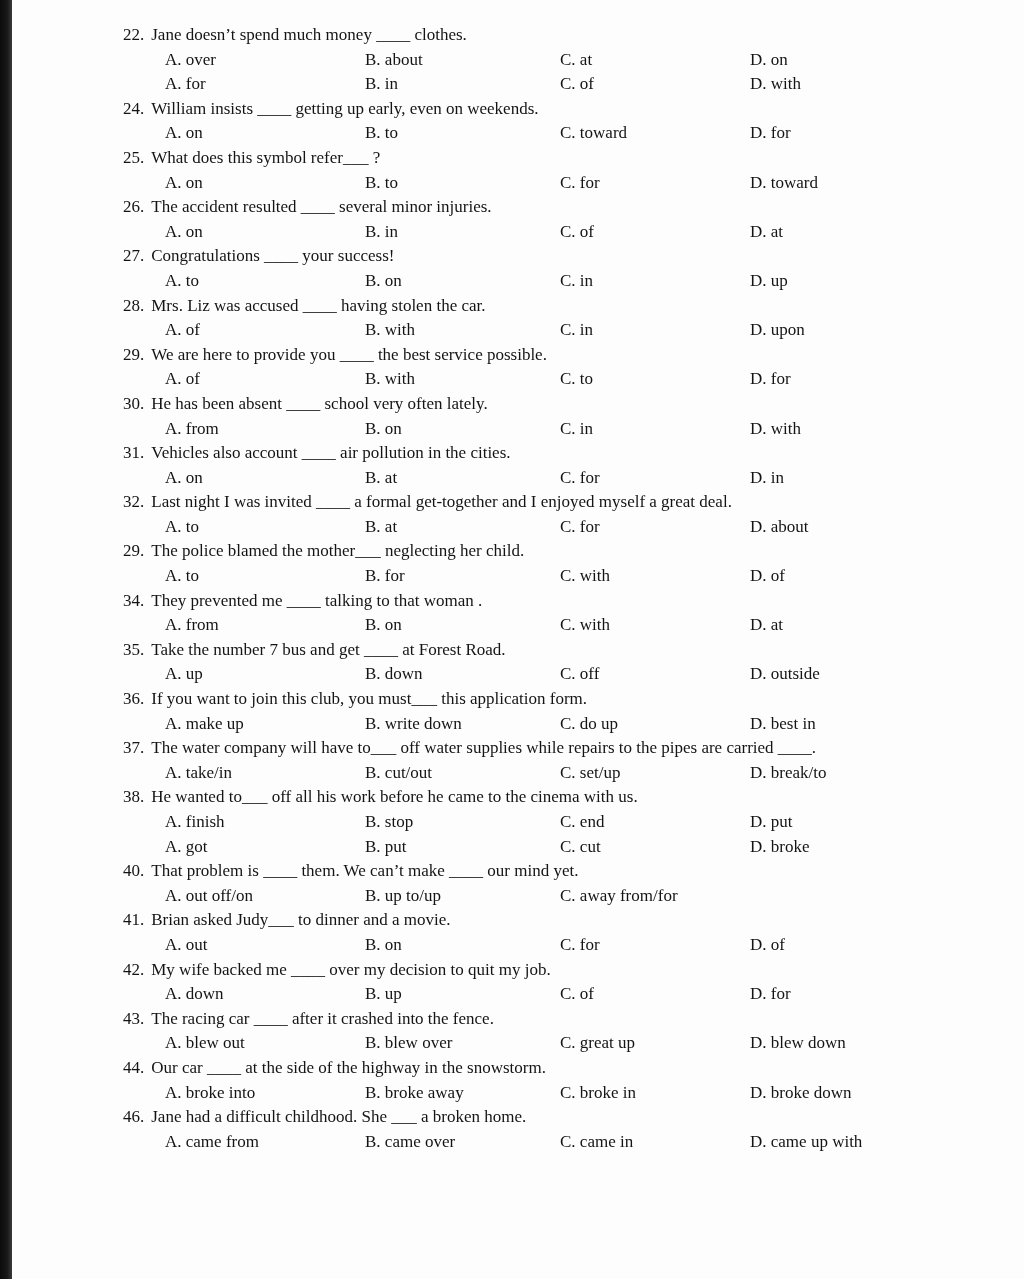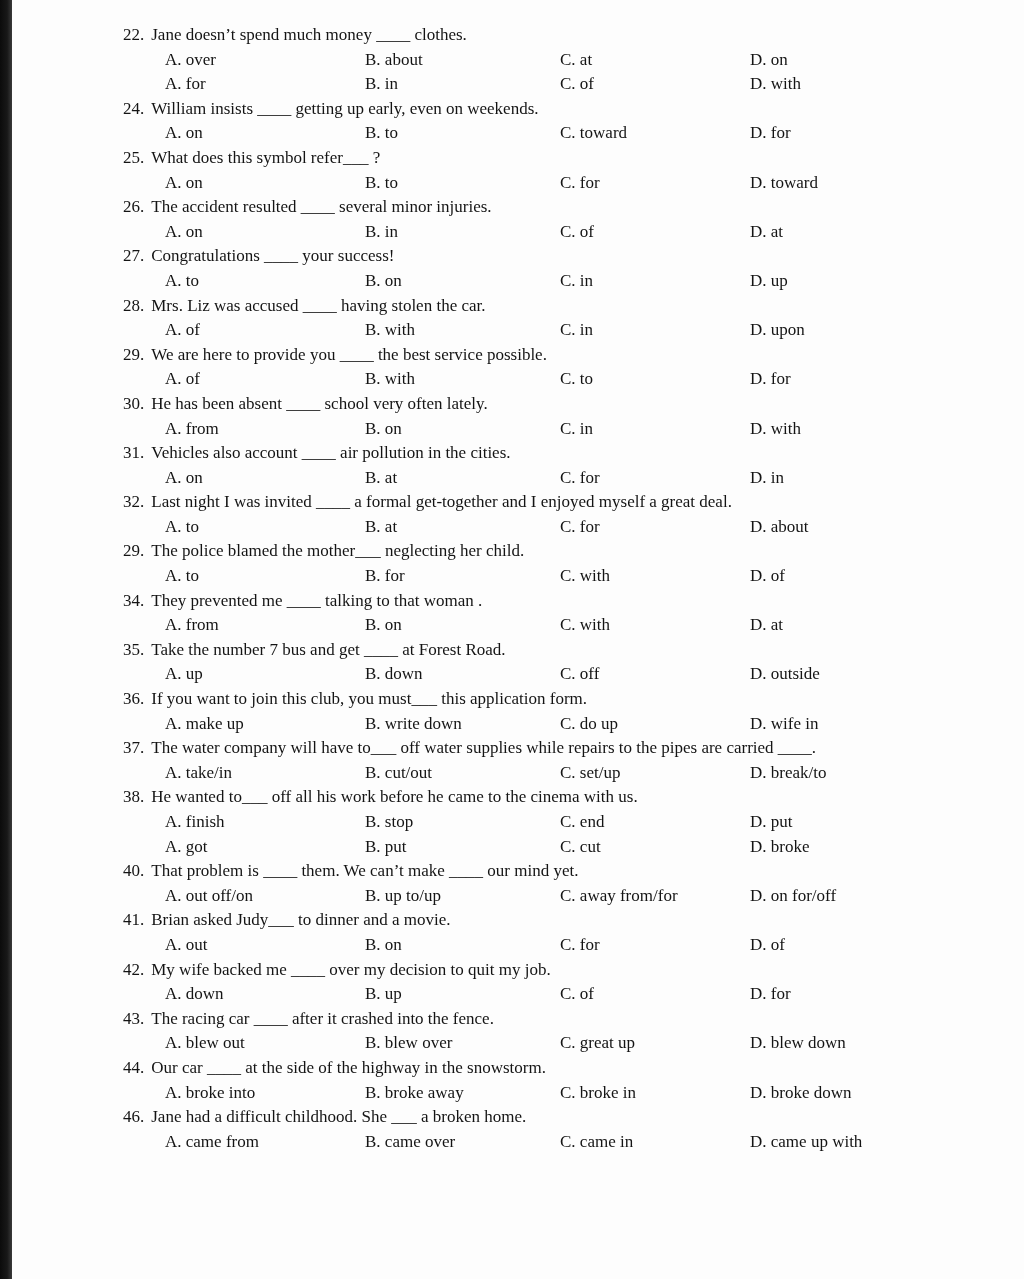--- a/index.html
+++ b/index.html
@@ -172,21 +172,21 @@
           <div class="opt">C. off</div>
           <div class="opt">D. outside</div>
         </div>
       </div>
       <div class="question">
         <div class="q-line"><span class="q-num">36.</span><span class="q-text">If you want to join this club, you must___ this application form.</span></div>
         <div class="opts">
           <div class="opt">A. make up</div>
           <div class="opt">B. write down</div>
           <div class="opt">C. do up</div>
-          <div class="opt">D. wife in</div>
+          <div class="opt">D. best in</div>
         </div>
       </div>
       <div class="question">
         <div class="q-line"><span class="q-num">37.</span><span class="q-text">The water company will have to___ off water supplies while repairs to the pipes are carried ____.</span></div>
         <div class="opts">
           <div class="opt">A. take/in</div>
           <div class="opt">B. cut/out</div>
           <div class="opt">C. set/up</div>
           <div class="opt">D. break/to</div>
         </div>
@@ -207,21 +207,20 @@
           <div class="opt">C. cut</div>
           <div class="opt">D. broke</div>
         </div>
       </div>
       <div class="question">
         <div class="q-line"><span class="q-num">40.</span><span class="q-text">That problem is ____ them. We can’t  make ____ our mind yet.</span></div>
         <div class="opts">
           <div class="opt">A. out off/on</div>
           <div class="opt">B. up to/up</div>
           <div class="opt">C. away from/for</div>
-          <div class="opt">D. on for/off</div>
         </div>
       </div>
       <div class="question">
         <div class="q-line"><span class="q-num">41.</span><span class="q-text">Brian asked Judy___ to dinner and a movie.</span></div>
         <div class="opts">
           <div class="opt">A. out</div>
           <div class="opt">B. on</div>
           <div class="opt">C. for</div>
           <div class="opt">D. of</div>
         </div>

